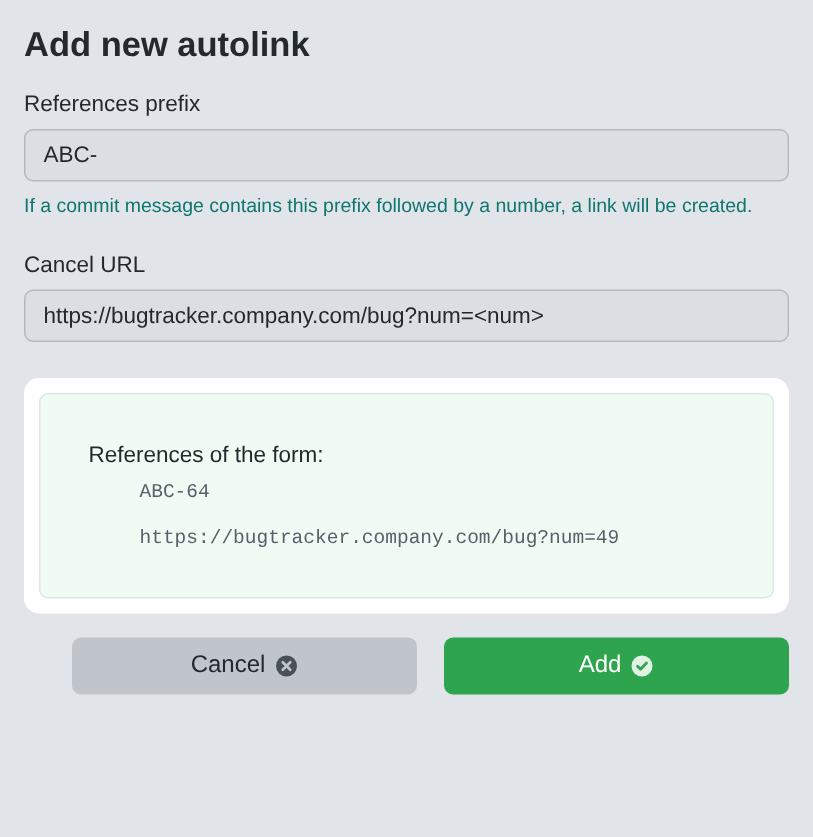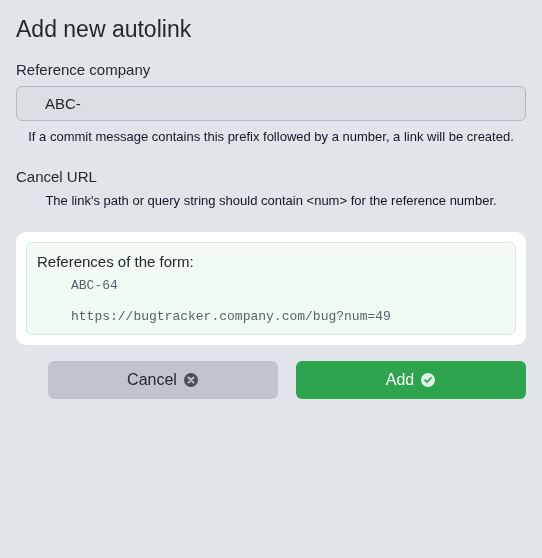--- a/index.html
+++ b/index.html
@@ -16,60 +16,59 @@
     }
     .dialog {
       background: #e1e4e8;
       border-radius: 8px;
       padding: 12px;
       height: 100%;
       position: relative;
     }
     .title {
       font-size: 23px;
-      font-weight: 400;
+      font-weight: 700;
       color: #24292e;
       margin-bottom: 18px;
     }
     .field-group {
       margin-bottom: 24px;
     }
     .label {
       font-size: 15px;
       color: #24292e;
       margin-bottom: 8px;
       display: block;
     }
     .input {
       width: 100%;
-      padding: 8px 28px;
+      padding: 8px 12px;
       font-size: 15px;
       color: #24292e;
       background: #dbdfe3;
       border: 1px solid #b3b9bf;
       border-radius: 6px;
       outline: none;
     }
     .helper {
       font-size: 13px;
-      color: #0f172a;
+      color: #0f766e;
       margin-top: 8px;
-      text-align: center;
     }
     .preview-wrapper {
       background: #ffffff;
       border-radius: 10px;
       padding: 10px;
       margin-top: 10px;
     }
     .preview-box {
       background: #f1fbf4;
       border: 1px solid #d9e9dd;
       border-radius: 6px;
-      padding: 10px;
+      padding: 32px;
     }
     .preview-label {
       font-size: 15px;
       color: #24292e;
       margin-bottom: 8px;
     }
     .preview-value {
       font-family: "SFMono-Regular", Consolas, "Liberation Mono", Menlo, monospace;
       font-size: 13px;
       color: #586069;
@@ -112,28 +111,28 @@
       justify-content: center;
     }
   </style>
 </head>
 <body>
 
 <div class="dialog">
   <h1 class="title">Add new autolink</h1>
 
   <div class="field-group">
-    <label class="label">Reference company</label>
+    <label class="label">References prefix</label>
     <input class="input" type="text" value="ABC-" style="">
     <div class="helper">If a commit message contains this prefix followed by a number, a link will be created.</div>
   </div>
 
   <div class="field-group">
     <label class="label">Cancel URL</label>
-    <div class="helper">The link's path or query string should contain &lt;num&gt; for the reference number.</div>
+    <input class="input" type="text" value="https://bugtracker.company.com/bug?num=&lt;num&gt;" style="">
   </div>
 
   <div class="preview-wrapper">
     <div class="preview-box">
       <div class="preview-label">References of the form:</div>
       <div class="preview-value">ABC-64</div>
       <div class="preview-value">https://bugtracker.company.com/bug?num=49</div>
     </div>
   </div>
 

